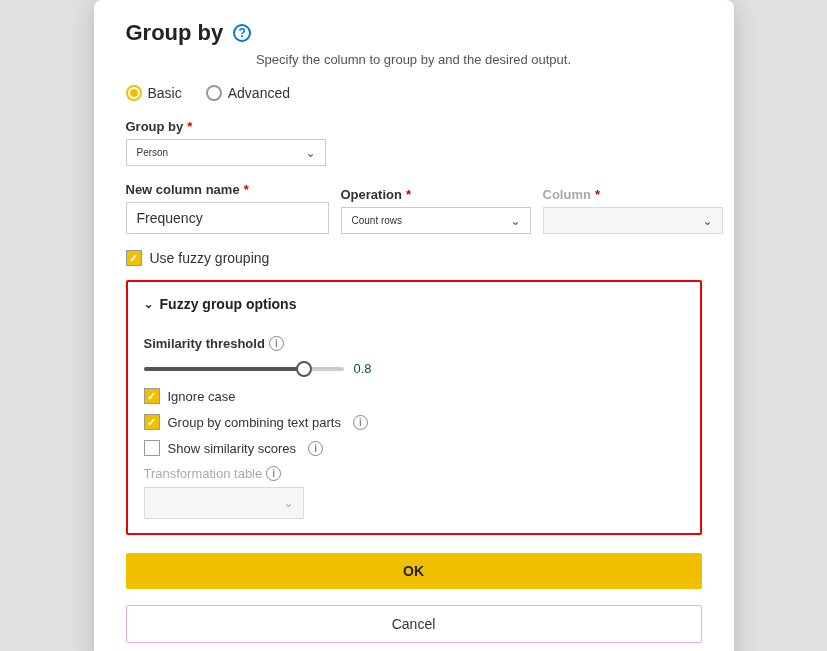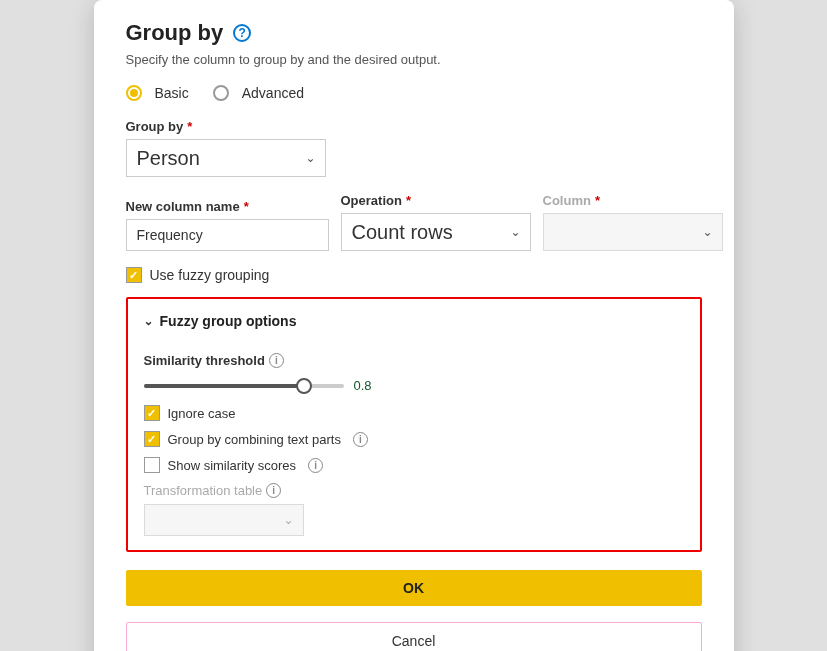--- a/index.html
+++ b/index.html
@@ -42,31 +42,32 @@
       display: inline-flex;
       align-items: center;
       justify-content: center;
       cursor: pointer;
       flex-shrink: 0;
     }
     .dialog-subtitle {
       color: #555;
       font-size: 13px;
       margin-bottom: 18px;
+      text-align: center;
     }
     .radio-group {
       display: flex;
       gap: 24px;
       margin-bottom: 18px;
       align-items: center;
     }
     .radio-option {
       display: flex;
       align-items: center;
-      gap: 13px;
+      gap: 6px;
       cursor: pointer;
       font-size: 14px;
     }
     .radio-circle {
       width: 16px;
       height: 16px;
       border-radius: 50%;
       border: 2px solid #999;
       display: flex;
       align-items: center;
@@ -98,21 +99,21 @@
       margin-left: 2px;
     }
     .select-wrapper {
       position: relative;
       display: inline-block;
     }
     .select-box {
       border: 1px solid #ccc;
       background: #fff;
       padding: 7px 36px 7px 10px;
-      font-size: 20px;
+      font-size: 10px;
       color: #333;
       cursor: pointer;
       appearance: none;
       -webkit-appearance: none;
       min-width: 160px;
     }
     .select-box:disabled {
       background: #f3f3f3;
       color: #aaa;
     }

